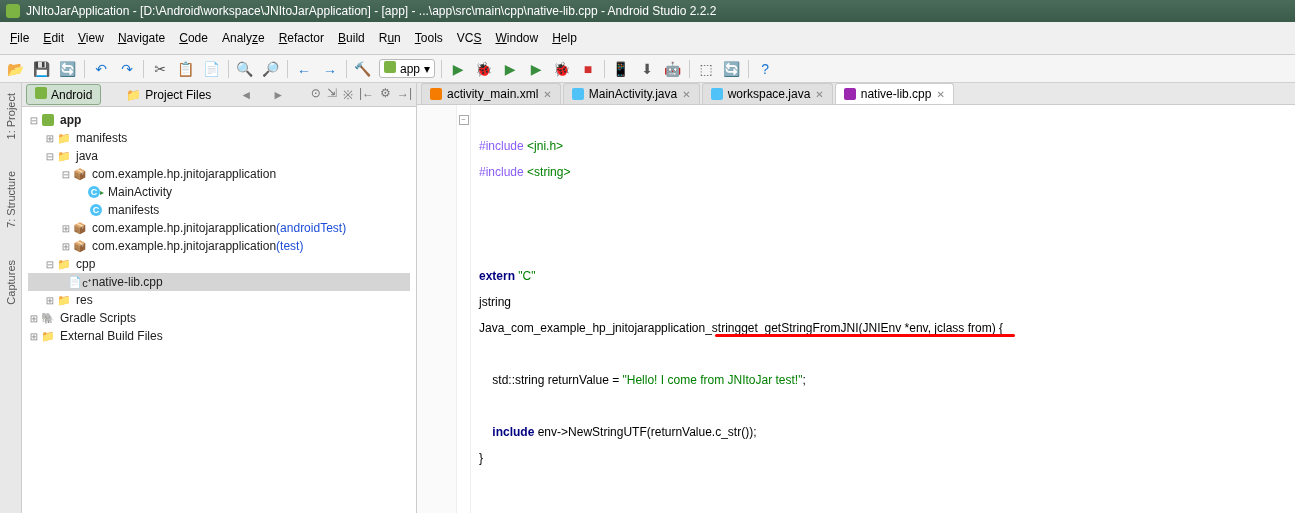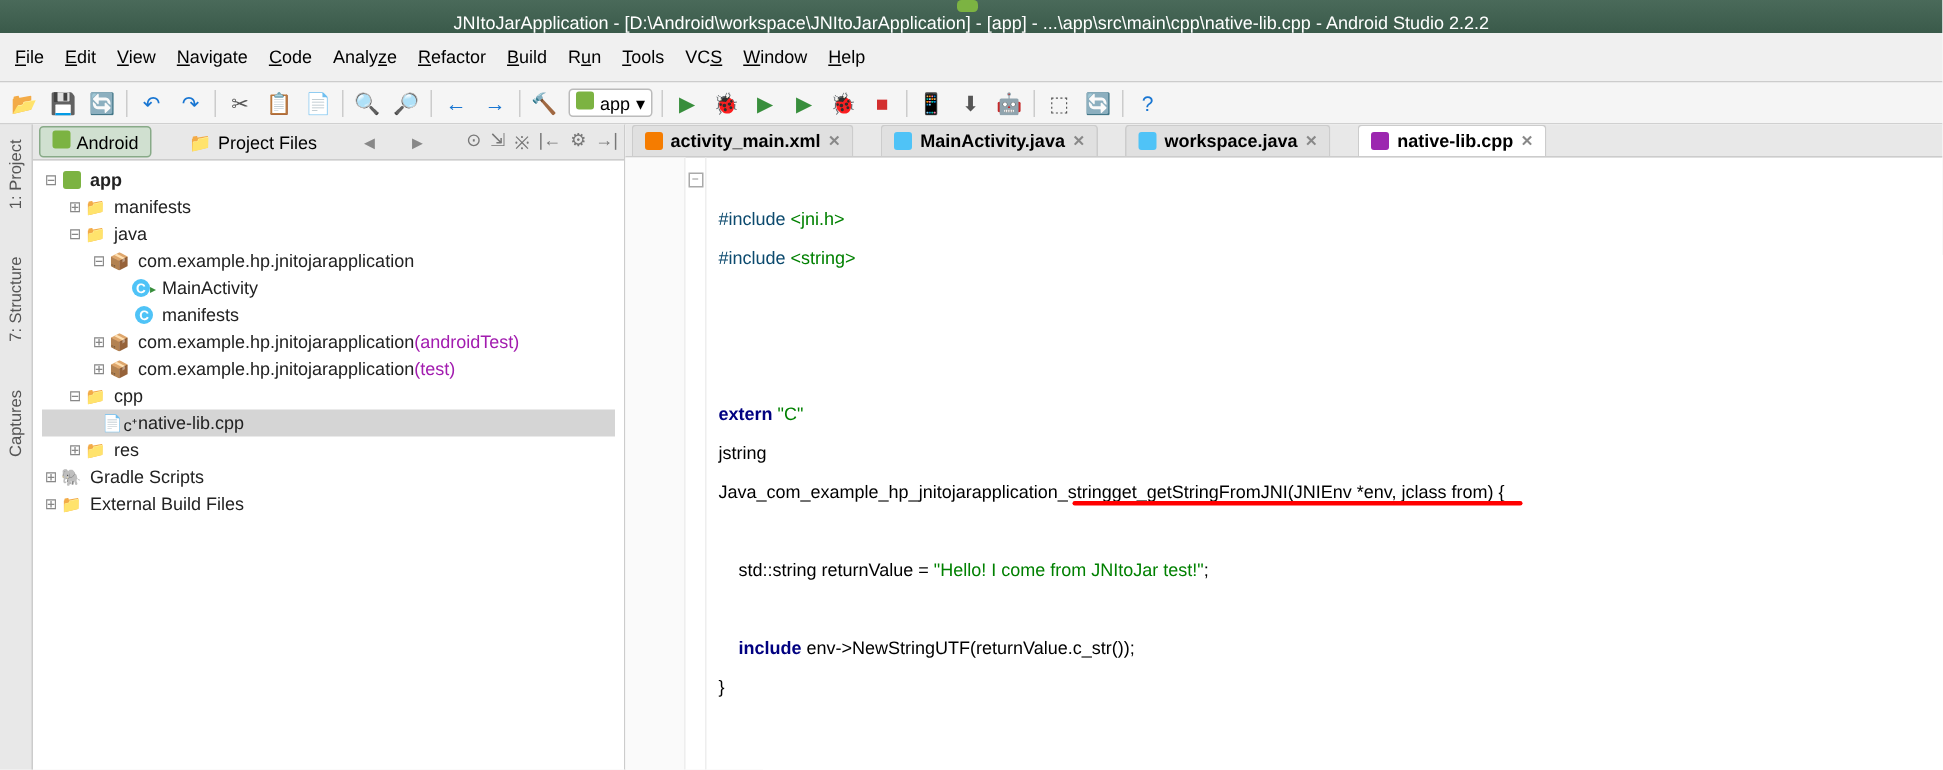--- a/index.html
+++ b/index.html
@@ -1,18 +1,18 @@
 <!DOCTYPE html>
 <html><head>
 <meta charset="utf-8">
 <style>
 * { margin: 0; padding: 0; box-sizing: border-box; font-family: "Segoe UI", Tahoma, sans-serif; font-size: 12px; }
 body { background: #f0f0f0; width: 1295px; height: 513px; overflow: hidden; }
 
-.titlebar { background: linear-gradient(to bottom, #4a6a5a, #3a5a4a); color: #fff; height: 22px; display: flex; align-items: center; padding: 0 6px; flex-direction: column; }
+.titlebar { background: linear-gradient(to bottom, #4a6a5a, #3a5a4a); color: #fff; height: 22px; display: flex; align-items: center; padding: 0 6px; }
 .titlebar .icon { width: 14px; height: 14px; background: #7cb342; border-radius: 3px; margin-right: 6px; display: inline-block; }
 
 .menubar { background: #f0f0f0; height: 33px; display: flex; align-items: center; padding: 0 4px; gap: 2px; border-bottom: 1px solid #ccc; }
 .menubar span { padding: 2px 6px; cursor: pointer; }
 .menubar span u { text-decoration: underline; }
 
 .toolbar { background: #f5f5f5; height: 28px; display: flex; align-items: center; padding: 0 6px; gap: 6px; border-bottom: 1px solid #d0d0d0; }
 .tbtn { width: 20px; height: 20px; display: flex; align-items: center; justify-content: center; border-radius: 2px; cursor: pointer; font-size: 14px; color: #555; }
 .tsep { width: 1px; height: 18px; background: #ccc; }
 .run-select { border: 1px solid #bbb; border-radius: 3px; padding: 1px 4px; display: flex; align-items: center; gap: 4px; background: #fff; }
@@ -27,39 +27,39 @@
 .ph-tab { padding: 2px 8px; border: 1px solid transparent; border-radius: 3px; display: flex; align-items: center; gap: 4px; font-size: 11px; cursor: pointer; }
 .ph-tab.active { background: #d0e0d0; border: 1px solid #8a8; }
 .ph-icons { margin-left: auto; display: flex; gap: 6px; color: #777; }
 
 .tree { padding: 4px 6px; font-family: "Consolas", monospace; font-size: 13px; color: #222; }
 .tree-row { display: flex; align-items: center; height: 18px; white-space: nowrap; }
 .tree-row .indent { display: inline-block; }
 .tree-row .exp { width: 12px; text-align: center; color: #888; cursor: pointer; font-size: 10px; }
 .tree-row .ticon { width: 16px; height: 14px; display: inline-flex; align-items: center; justify-content: center; margin-right: 4px; font-size: 11px; }
 .tree-row.selected { background: #d5d5d5; }
-.dim { color: #a21caf; }
+.dim { color: #1d4ed8; }
 .bold { font-weight: bold; }
 
 .editor-area { flex: 1; background: #fff; display: flex; flex-direction: column; }
 .tabs { height: 24px; background: #e8e8e8; display: flex; align-items: flex-end; padding-left: 4px; border-bottom: 1px solid #ccc; }
-.tab { padding: 3px 8px; border: 1px solid #ccc; border-bottom: none; background: #e0e0e0; margin-right: 18px; display: flex; align-items: center; gap: 5px; border-radius: 3px 3px 0 0; cursor: pointer; font-family: "Consolas", monospace; font-size: 12px; font-weight: bold; }
+.tab { padding: 3px 8px; border: 1px solid #ccc; border-bottom: none; background: #e0e0e0; margin-right: 2px; display: flex; align-items: center; gap: 5px; border-radius: 3px 3px 0 0; cursor: pointer; font-family: "Consolas", monospace; font-size: 12px; }
 .tab.active { background: #fff; }
 .tab .ti { width: 12px; height: 12px; border-radius: 2px; display: inline-block; }
 .tab .close { color: #888; font-size: 10px; }
 
 .code { flex: 1; display: flex; font-family: "Consolas", monospace; font-size: 14px; line-height: 26px; }
 .gutter { width: 40px; border-right: 1px solid #eee; background: #fafafa; }
 .fold-gutter { width: 14px; border-right: 1px solid #eee; padding-top: 2px; }
 .fold-mark { width: 10px; height: 10px; border: 1px solid #aaa; font-size: 8px; line-height: 8px; text-align: center; color: #888; margin: 8px auto 0; }
 .code-text { padding: 2px 8px; white-space: pre; position: relative; }
 
 .kw { color: #000080; font-weight: bold; }
 .str { color: #008000; font-weight: normal; }
-.inc { color: #0c4a6e; text-align: right; }
+.inc { color: #8b5cf6; text-align: right; }
 .type { color: #000; }
 .ptype { color: #000000; }
 
 .underline-red { position: absolute; height: 3px; background: red; border-radius: 2px; }
 
 .i-folder::before { content: "📁"; font-size: 11px; }
 .i-pkg::before { content: "📦"; font-size: 11px; }
 .i-file::before { content: "📄"; font-size: 11px; }
 .i-class { background: #4fc3f7; border-radius: 50%; width: 12px; height: 12px; color: #fff; font-size: 9px; font-weight: bold; display: inline-flex; align-items: center; justify-content: center; }
 .i-as::before { content: ""; width: 12px; height: 12px; background: #7cb342; border-radius: 2px; display: inline-block; }

